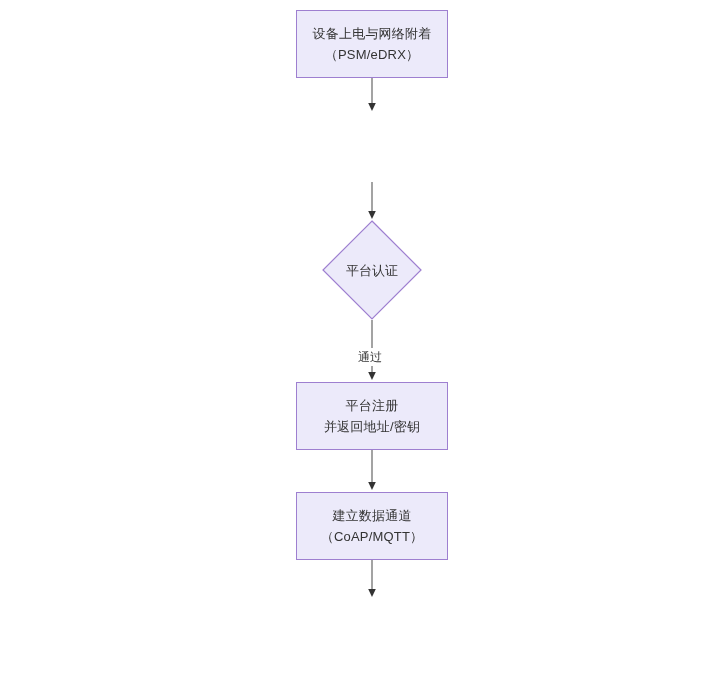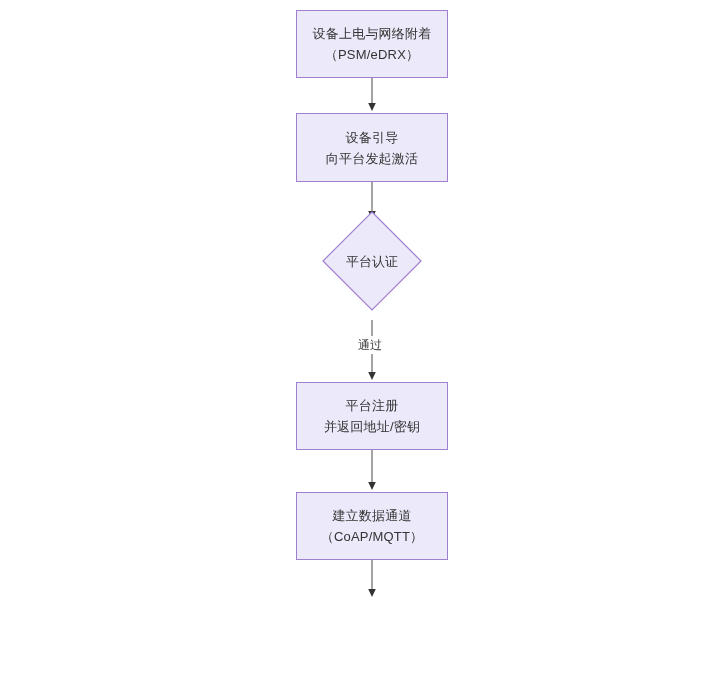--- a/index.html
+++ b/index.html
@@ -104,33 +104,29 @@
     <line x1="372" y1="450" x2="372" y2="486" stroke="#666666" stroke-width="1.2" marker-end="url(#arrowhead)"></line>
 
     <line x1="372" y1="560" x2="372" y2="593" stroke="#666666" stroke-width="1.2" marker-end="url(#arrowhead)"></line>
   </svg>
 
   <div class="node" id="node-n1" style="left:296px; top:10px; width:152px; height:68px;">
     <span class="node-label">设备上电与网络附着
 （PSM/eDRX）</span>
   </div>
 
-  <div class="node" id="node-n2" style="left:296px; top:113px; width:152px; height:69px;">
-    <span class="node-label">设备引导
-向平台发起激活</span>
-  </div>
 
-  <div class="decision" id="node-n3" style="left:322px; top:211px; width:100px; height:100px;">
+  <div class="decision" id="node-n3" style="left:322px; top:220px; width:100px; height:100px;">
     <svg class="diamond-shape" viewBox="0 0 100 100" xmlns="http://www.w3.org/2000/svg">
       <polygon points="50,1 99,50 50,99 1,50" fill="#ECEAFA" stroke="#9E7FD0" stroke-width="1.2"></polygon>
     </svg>
     <span class="decision-label">平台认证</span>
   </div>
 
-  <div class="edge-label" style="left:355px; top:336px;">通过</div>
+  <div class="edge-label" style="left:355px; top:348px;">通过</div>
 
   <div class="node" id="node-n4" style="left:296px; top:382px; width:152px; height:68px;">
     <span class="node-label">平台注册
 并返回地址/密钥</span>
   </div>
 
   <div class="node" id="node-n5" style="left:296px; top:492px; width:152px; height:68px;">
     <span class="node-label">建立数据通道
 （CoAP/MQTT）</span>
   </div>

